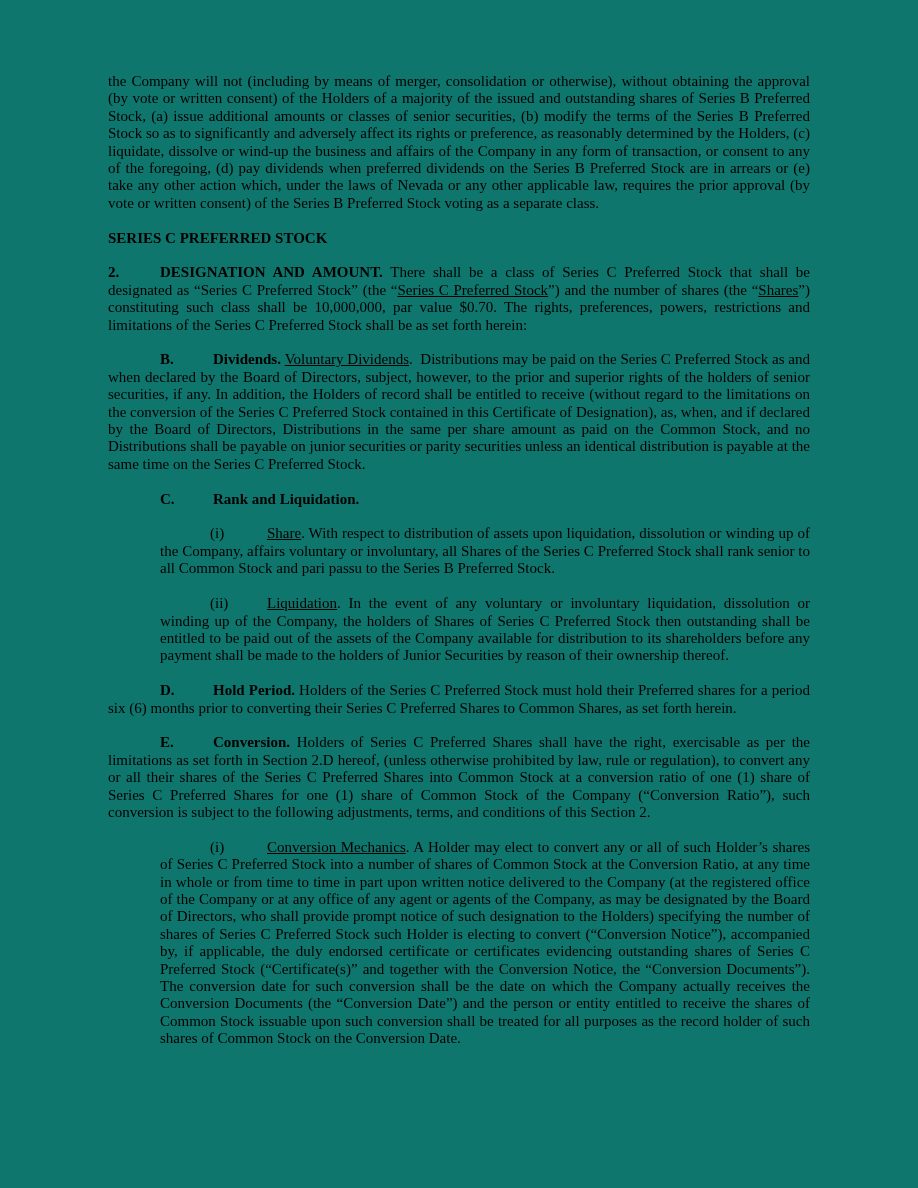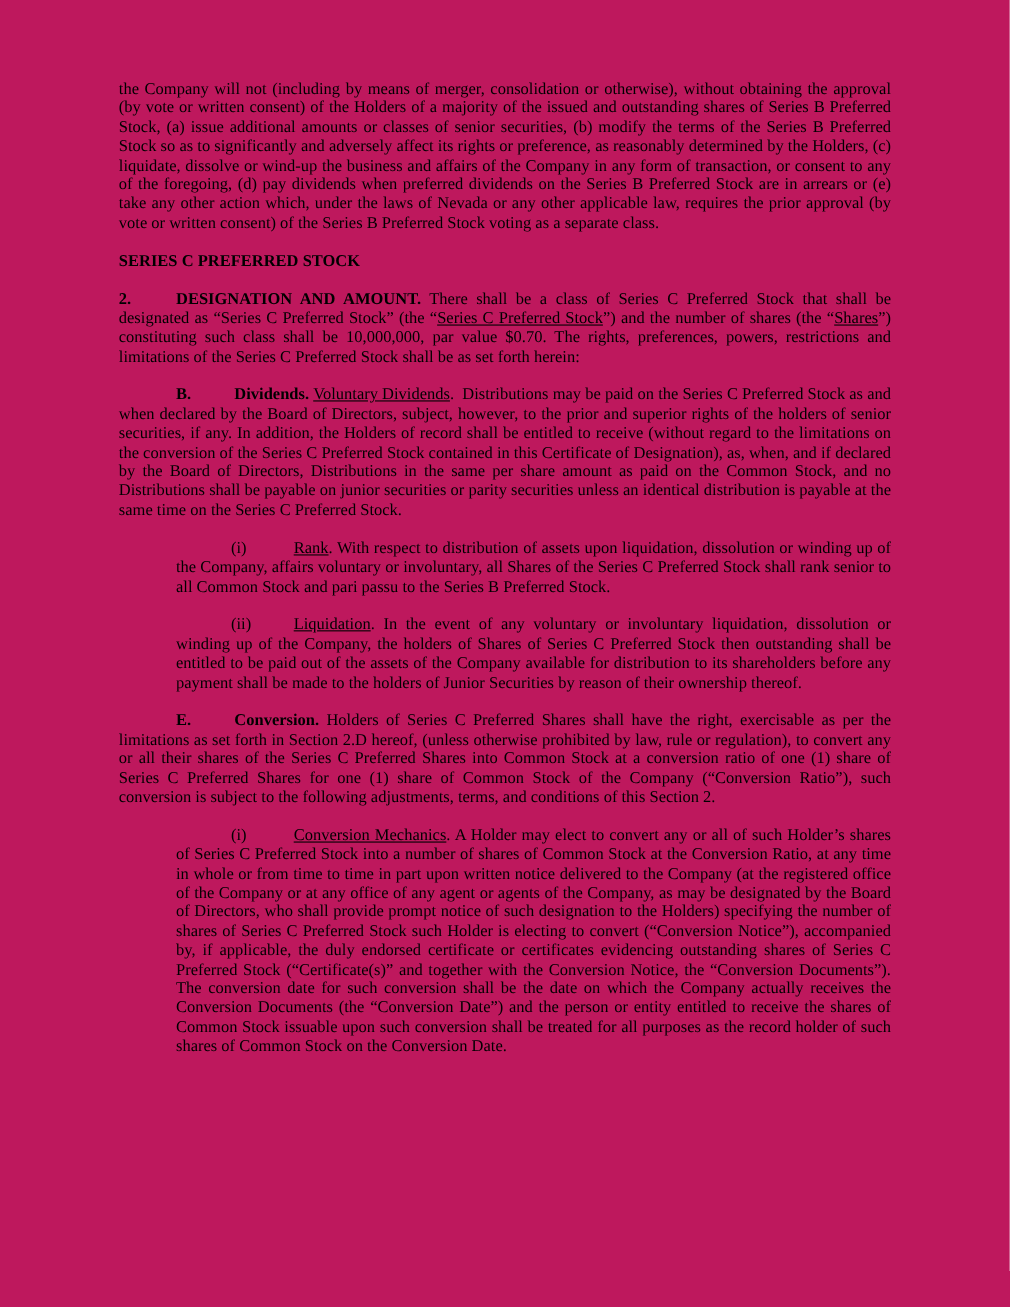--- a/index.html
+++ b/index.html
@@ -5,21 +5,21 @@
   html, body {
     margin: 0;
     padding: 0;
     background: #ffffff;
   }
   .page {
     position: relative;
     width: 918px;
     height: 1188px;
     margin: 0 auto;
-    background: #be185d;
+    background: #0f766e;
     box-sizing: border-box;
     padding: 73px 108px 0 108px;
     font-family: "Liberation Serif", "DejaVu Serif", serif;
     font-size: 15px;
     line-height: 17.4px;
     color: #000000;
     overflow: hidden;
   }
   .doc p {
     margin: 0 0 17.4px 0;
@@ -61,18 +61,20 @@
 </style>
 </head>
 <body>
 
 <div class="page">
   <main class="doc" id="doc">
       <p class="p-body"><span class="">the Company will not (including by means of merger, consolidation or otherwise), without obtaining the approval (by vote or written consent) of the Holders of a majority of the issued and outstanding shares of Series B Preferred Stock, (a) issue additional amounts or classes of senior securities, (b) modify the terms of the Series B Preferred Stock so as to significantly and adversely affect its rights or preference, as reasonably determined by the Holders, (c) liquidate, dissolve or wind-up the business and affairs of the Company in any form of transaction, or consent to any of the foregoing, (d) pay dividends when preferred dividends on the Series B Preferred Stock are in arrears or (e) take any other action which, under the laws of Nevada or any other applicable law, requires the prior approval (by vote or written consent) of the Series B Preferred Stock voting as a separate class.</span></p>
       <p class="p-heading"><span class="b ">SERIES C PREFERRED STOCK</span></p>
       <p class="p-numbered"><span class="label">2.</span><span class="b ">DESIGNATION AND AMOUNT.</span><span class=""> There shall be a class of Series C Preferred Stock that shall be designated as “Series C Preferred Stock” (the “</span><span class="u">Series C Preferred Stock</span><span class="">”) and the number of shares (the “</span><span class="u">Shares</span><span class="">”) constituting such class shall be 10,000,000, par value $0.70. The rights, preferences, powers, restrictions and limitations of the Series C Preferred Stock shall be as set forth herein:</span></p>
       <p class="p-section"><span class="label">B.</span><span class="b ">Dividends. </span><span class="u">Voluntary Dividends</span><span class="">.&nbsp; Distributions may be paid on the Series C Preferred Stock as and when declared by the Board of Directors, subject, however, to the prior and superior rights of the holders of senior securities, if any. In addition, the Holders of record shall be entitled to receive (without regard to the limitations on the conversion of the Series C Preferred Stock contained in this Certificate of Designation), as, when, and if declared by the Board of Directors, Distributions in the same per share amount as paid on the Common Stock, and no Distributions shall be payable on junior securities or parity securities unless an identical distribution is payable at the same time on the Series C Preferred Stock.</span></p>
-      <p class="p-subitem"><span class="label">(i)</span><span class="u">Rank</span><span class="">. With respect to distribution of assets upon liquidation, dissolution or winding up of the Company, affairs voluntary or involuntary, all Shares of the Series C Preferred Stock shall rank senior to all Common Stock and pari passu to the Series B Preferred Stock.</span></p>
+      <p class="p-section"><span class="label">C.</span><span class="b ">Rank and Liquidation.</span></p>
+      <p class="p-subitem"><span class="label">(i)</span><span class="u">Share</span><span class="">. With respect to distribution of assets upon liquidation, dissolution or winding up of the Company, affairs voluntary or involuntary, all Shares of the Series C Preferred Stock shall rank senior to all Common Stock and pari passu to the Series B Preferred Stock.</span></p>
       <p class="p-subitem"><span class="label">(ii)</span><span class="u">Liquidation</span><span class="">. In the event of any voluntary or involuntary liquidation, dissolution or winding up of the Company, the holders of Shares of Series C Preferred Stock then outstanding shall be entitled to be paid out of the assets of the Company available for distribution to its shareholders before any payment shall be made to the holders of Junior Securities by reason of their ownership thereof.</span></p>
+      <p class="p-section"><span class="label">D.</span><span class="b ">Hold Period.</span><span class=""> Holders of the Series C Preferred Stock must hold their Preferred shares for a period six (6) months prior to converting their Series C Preferred Shares to Common Shares, as set forth herein.</span></p>
       <p class="p-section"><span class="label">E.</span><span class="b ">Conversion.</span><span class=""> Holders of Series C Preferred Shares shall have the right, exercisable as per the limitations as set forth in Section 2.D hereof, (unless otherwise prohibited by law, rule or regulation), to convert any or all their shares of the Series C Preferred Shares into Common Stock at a conversion ratio of one (1) share of Series C Preferred Shares for one (1) share of Common Stock of the Company (“Conversion Ratio”), such conversion is subject to the following adjustments, terms, and conditions of this Section 2.</span></p>
       <p class="p-subitem"><span class="label">(i)</span><span class="u">Conversion Mechanics</span><span class="">. A Holder may elect to convert any or all of such Holder’s shares of Series C Preferred Stock into a number of shares of Common Stock at the Conversion Ratio, at any time in whole or from time to time in part upon written notice delivered to the Company (at the registered office of the Company or at any office of any agent or agents of the Company, as may be designated by the Board of Directors, who shall provide prompt notice of such designation to the Holders) specifying the number of shares of Series C Preferred Stock such Holder is electing to convert (“Conversion Notice”), accompanied by, if applicable, the duly endorsed certificate or certificates evidencing outstanding shares of Series C Preferred Stock (“Certificate(s)” and together with the Conversion Notice, the “Conversion Documents”). The conversion date for such conversion shall be the date on which the Company actually receives the Conversion Documents (the “Conversion Date”) and the person or entity entitled to receive the shares of Common Stock issuable upon such conversion shall be treated for all purposes as the record holder of such shares of Common Stock on the Conversion Date.</span></p>
     </main>
 </div>
 
 </body></html>

